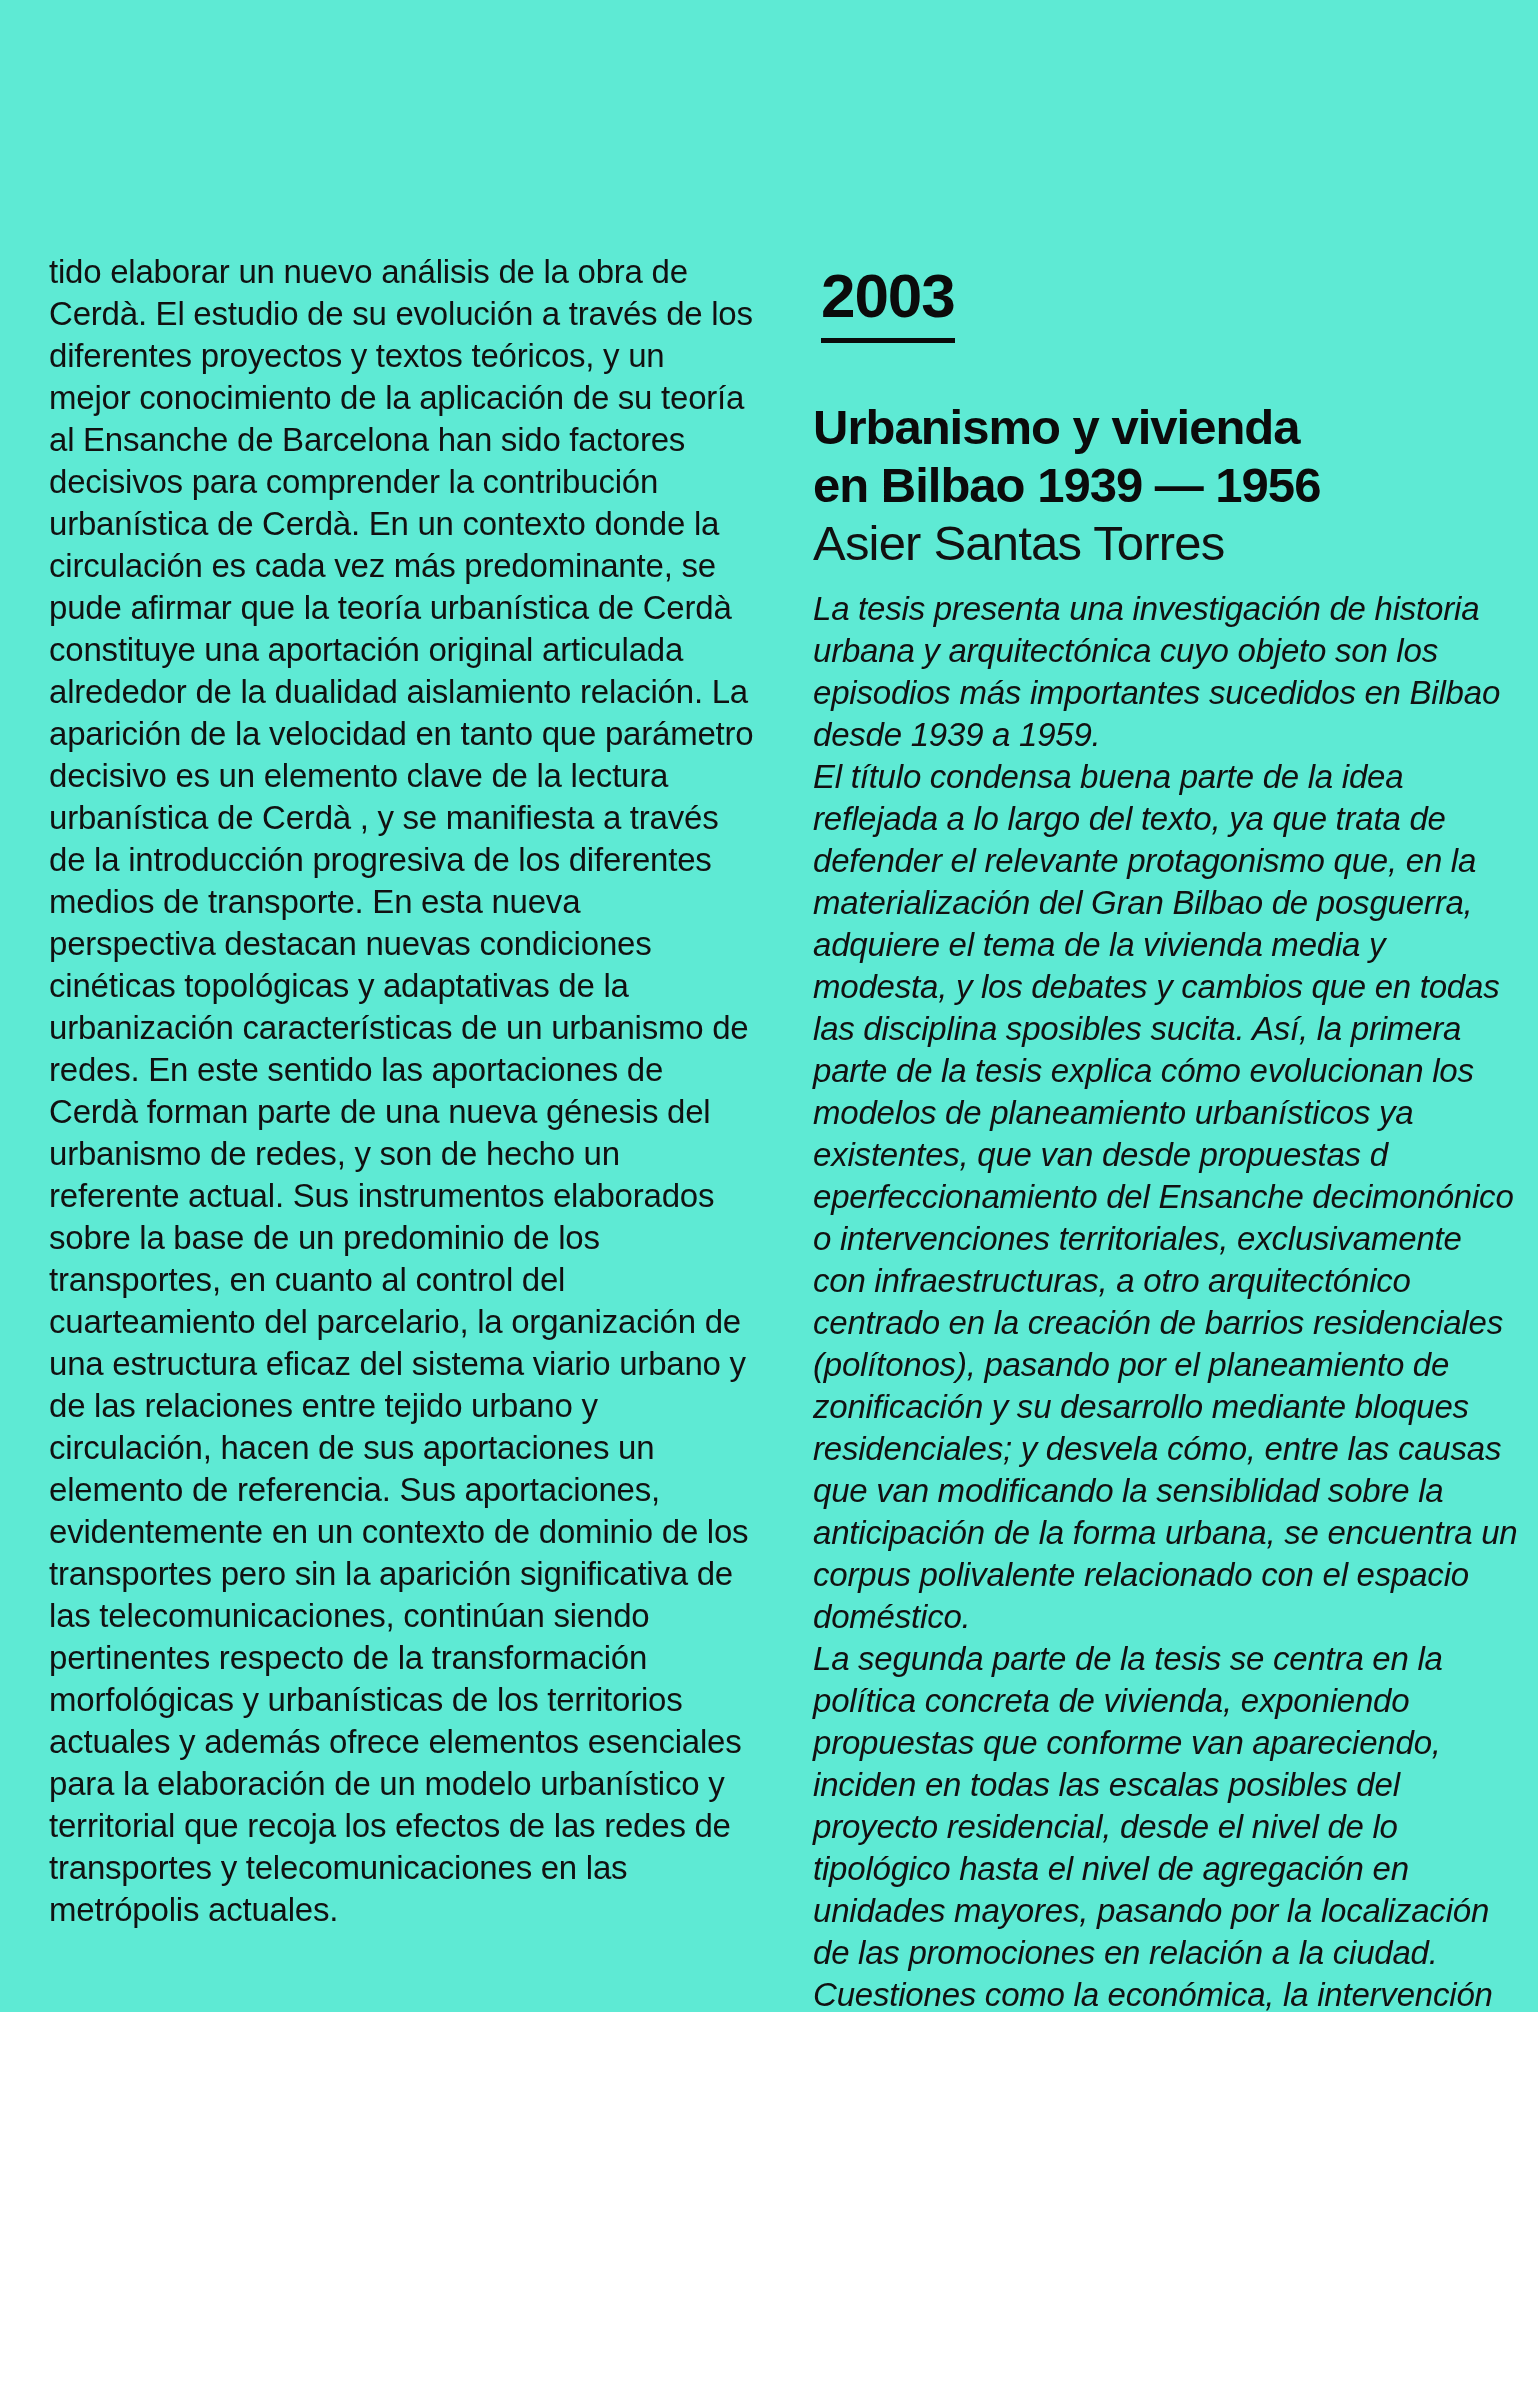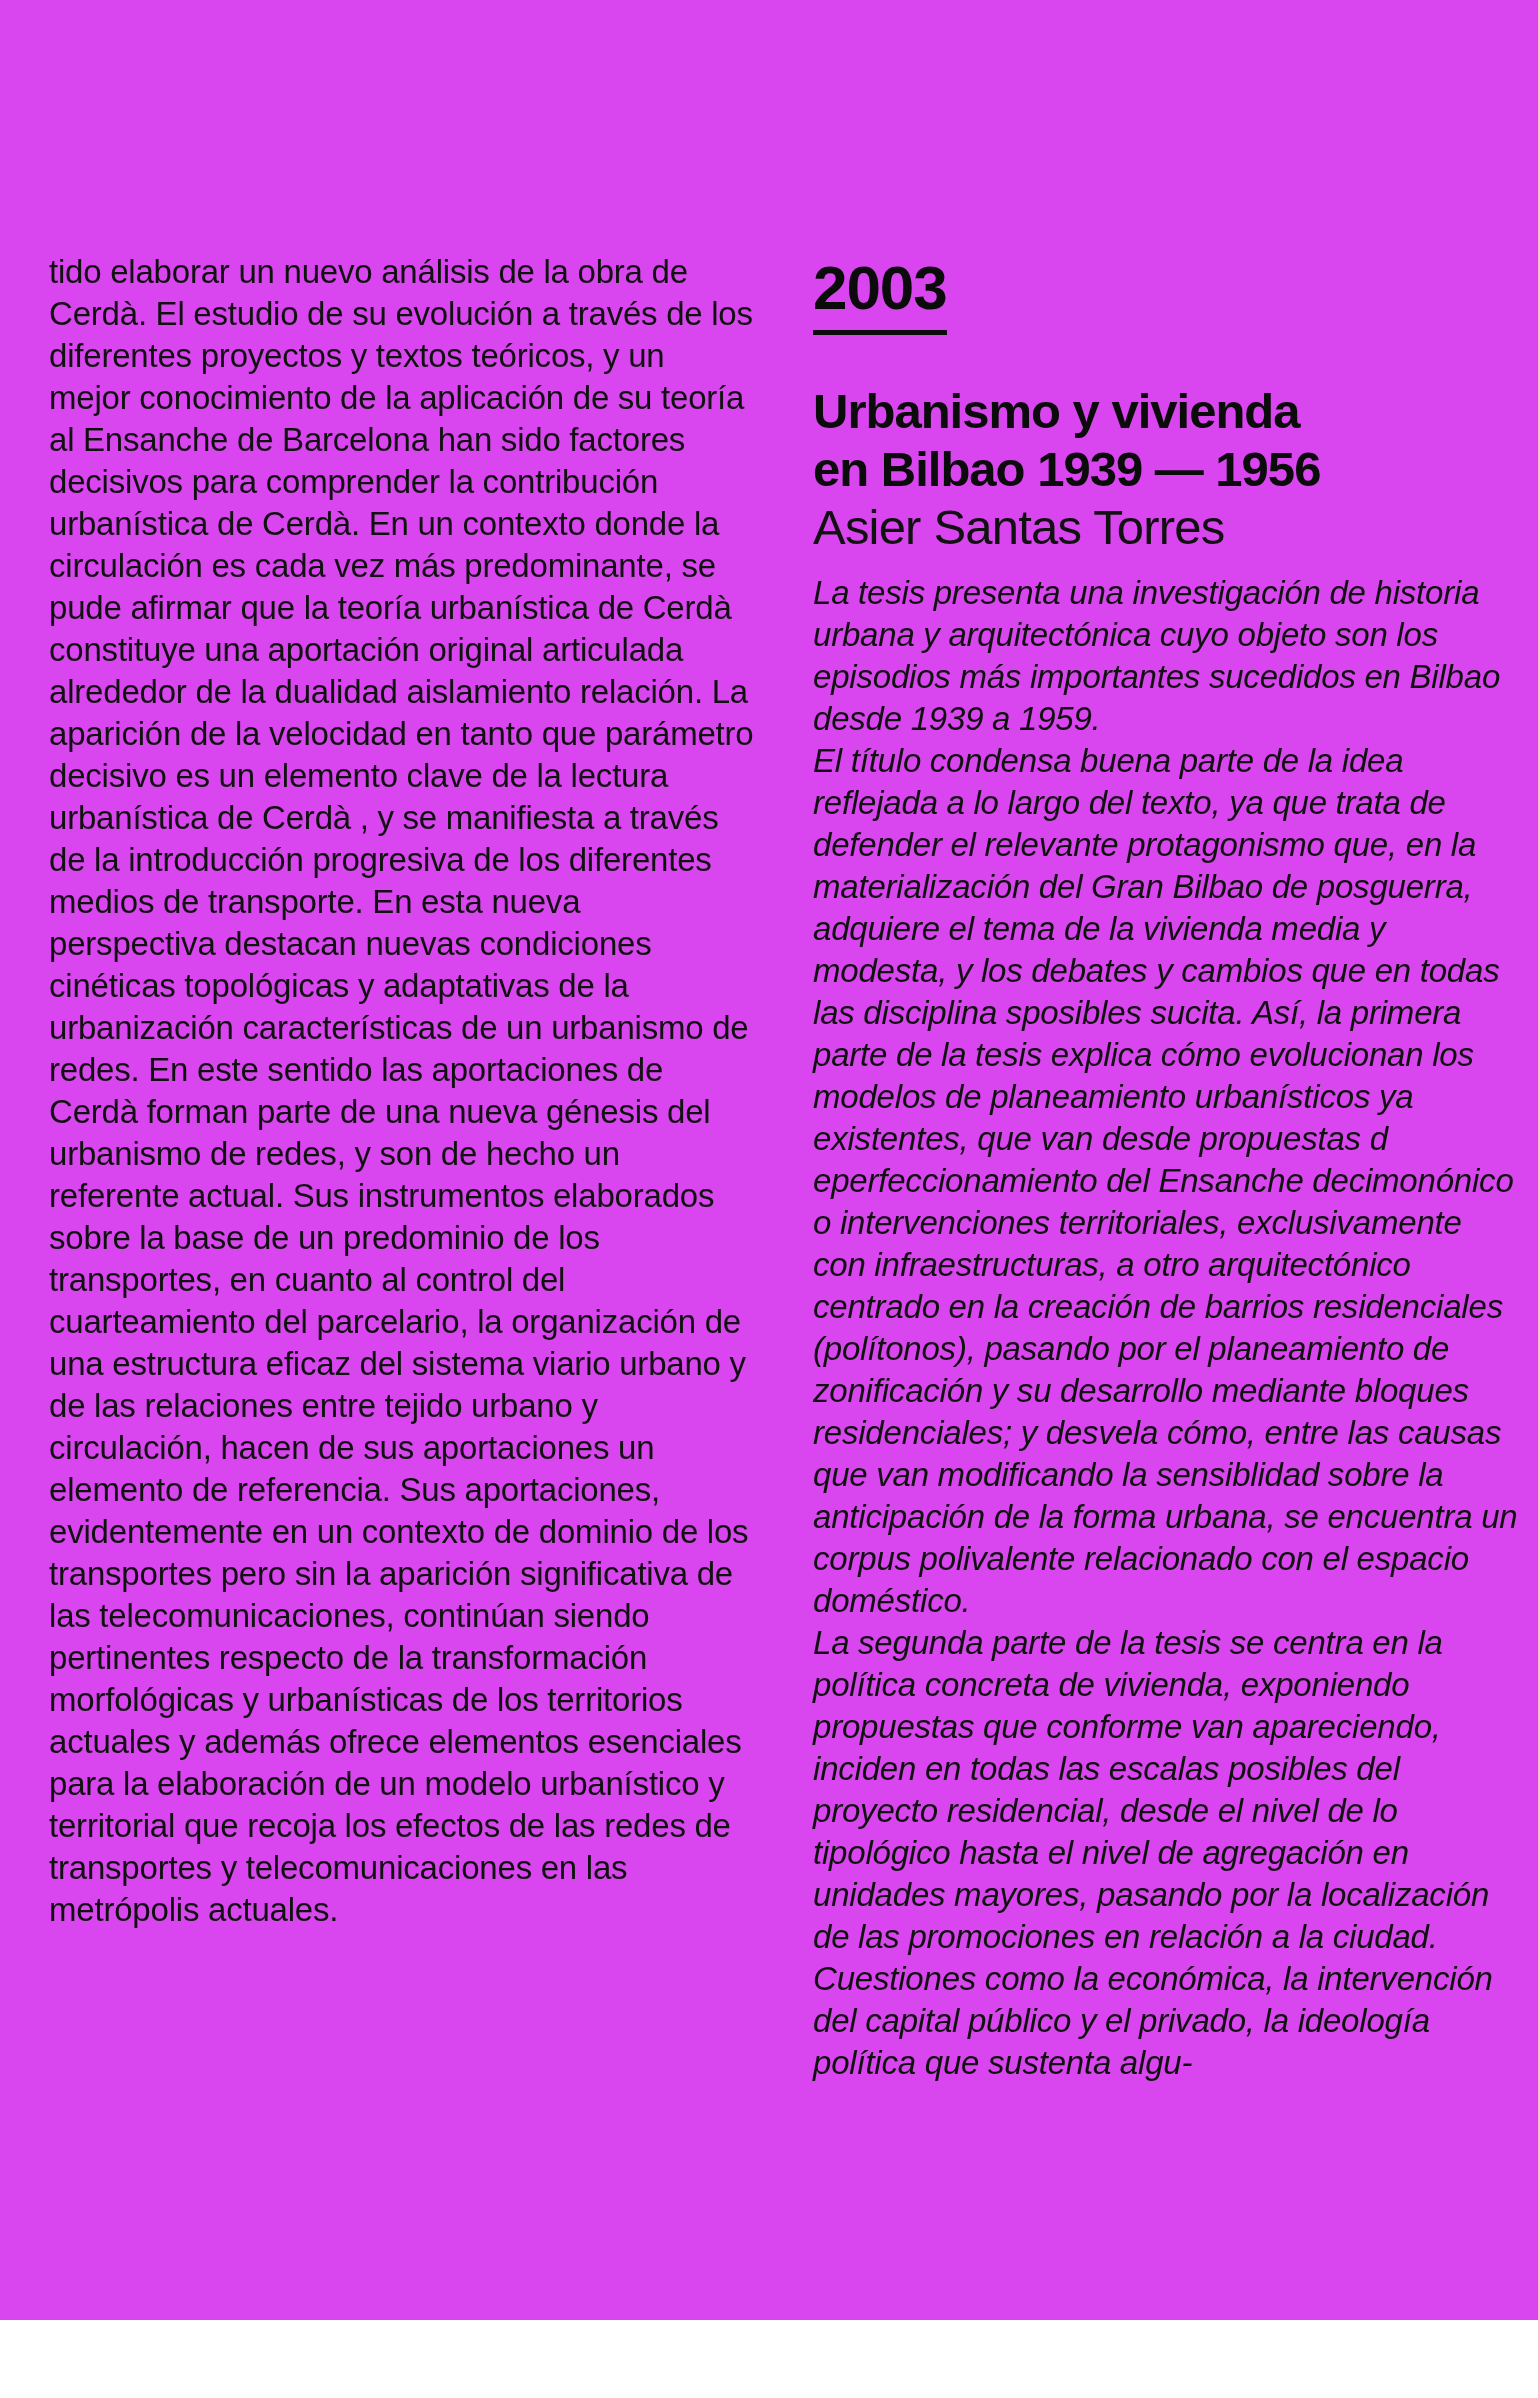--- a/index.html
+++ b/index.html
@@ -12,22 +12,22 @@
     width: 1538px;
     height: 2399px;
     font-family: "Liberation Sans", sans-serif;
     color: #111111;
     -webkit-font-smoothing: antialiased;
   }
 
   .page {
     position: relative;
     width: 1538px;
-    height: 2320px;
-    background: #d946ef;
+    height: 2012px;
+    background: #5eead4;
     box-sizing: border-box;
     overflow: hidden;
   }
 
   
   .columns {
     position: absolute;
     left: 0;
     top: 0;
     width: 1538px;
@@ -68,21 +68,21 @@
   
   .year-heading {
     font-size: 62px;
     line-height: 66px;
     font-weight: 700;
     letter-spacing: -1.1px;
     color: #0b0b0b;
     display: inline-block;
     padding-bottom: 9.4px;
     border-bottom: 5.6px solid #0b0b0b;
-    margin: 0;
+    margin: 8px;
   }
 
   .year-wrap {
     margin: 0 0 0 0;
     padding: 0;
     line-height: 0;
   }
 
   .entry-title {
     font-size: 49px;

